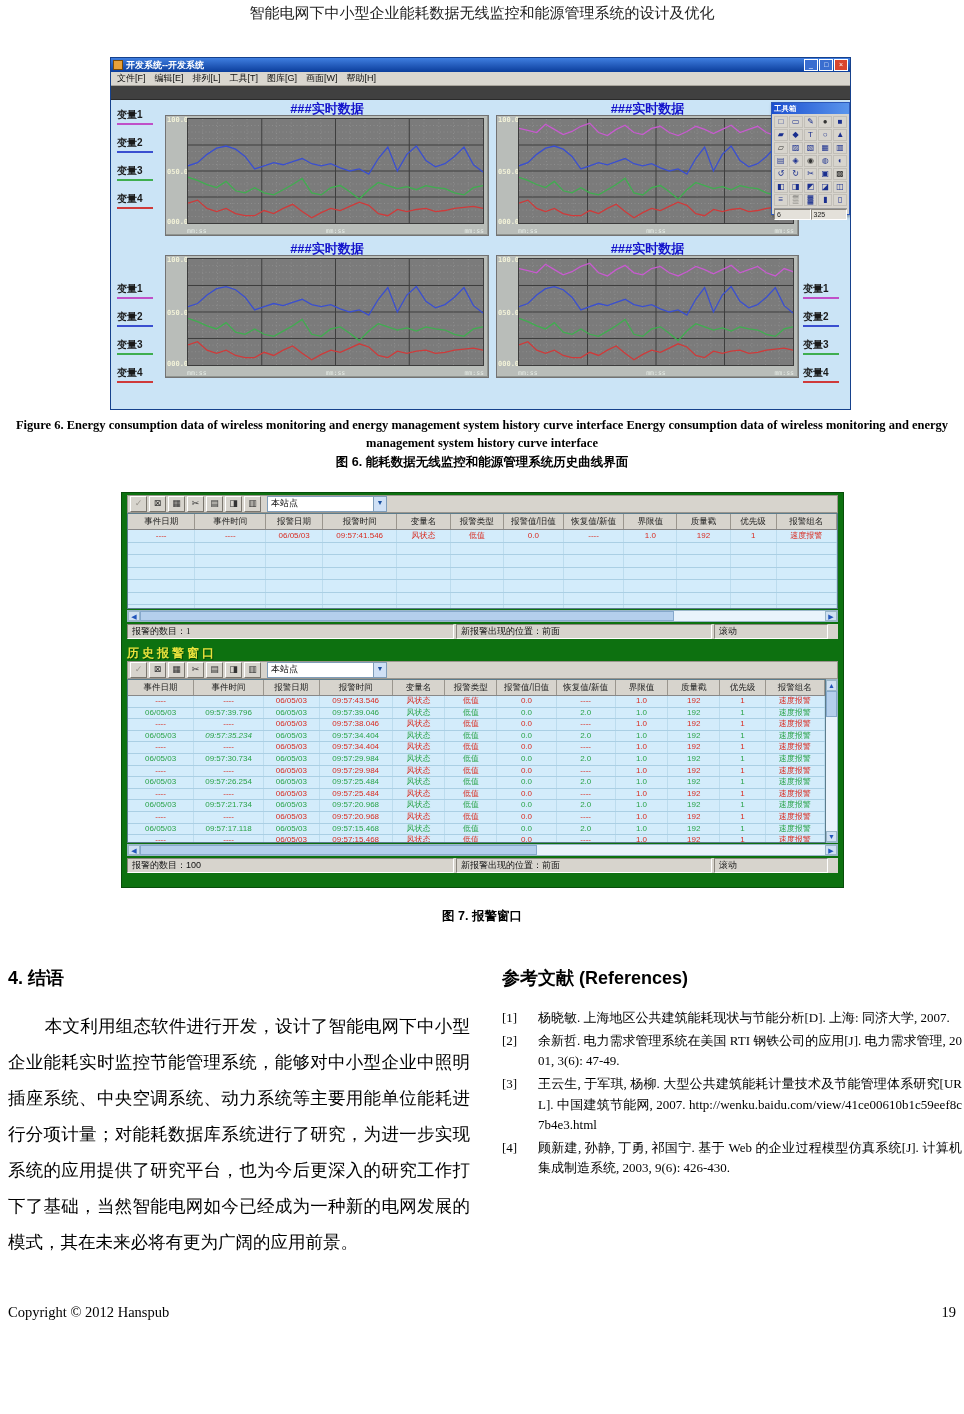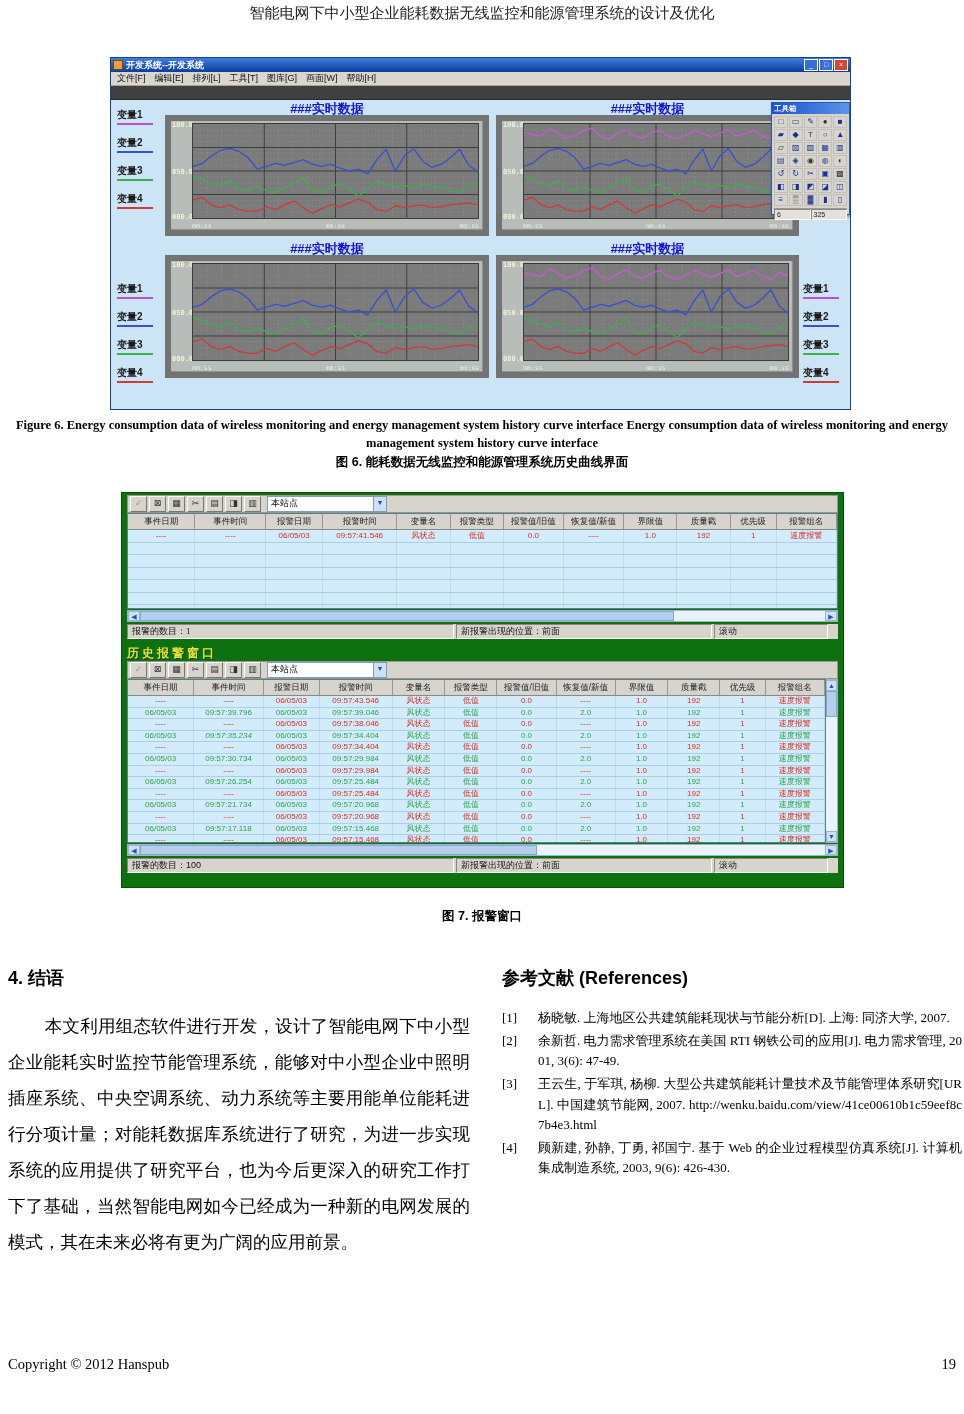--- a/index.html
+++ b/index.html
@@ -11,21 +11,21 @@
   .w6-titlebar{height:14px;background:linear-gradient(180deg,#3f7ee0,#0b3d9b);display:flex;align-items:center;padding:0 2px;}
   .w6-appicon{width:8px;height:8px;background:#e8a13a;border:1px solid #7a4a08;margin-right:3px;}
   .w6-title{flex:1;color:#fff;font-size:9px;font-weight:bold;white-space:nowrap;overflow:hidden;}
   .w6-btn{width:12px;height:10px;margin-left:1px;border:1px solid #fff;font-size:7px;line-height:9px;text-align:center;color:#fff;background:#3a6ed0;}
   .w6-btn.close{background:#d8452f;}
   .w6-menubar{height:13px;background:#d9d6cf;border-bottom:1px solid #a8a49c;display:flex;align-items:center;gap:9px;padding:0 6px;font-size:9px;color:#111;}
   .w6-darkstrip{height:13px;background:#404040;border-bottom:1px solid #2a2a2a;}
   .w6-content{position:relative;height:309px;overflow:hidden;}
   .chartblock{position:absolute;}
   .charttitle{height:14px;color:#1414cc;font-weight:bold;font-size:13px;text-align:center;white-space:nowrap;}
-  .panel{position:absolute;left:0;right:0;top:15px;bottom:0;background:#b9bdb9;border:6px solid #737373;box-shadow:inset -1px -1px 0 #90948f;}
+  .panel{position:absolute;left:0;right:0;top:15px;bottom:0;background:#b9bdb9;border:1px solid #737373;box-shadow:inset -1px -1px 0 #90948f;}
   .plot{position:absolute;left:21px;top:2px;right:4px;bottom:11px;background:#7b7b7b;border:1px solid #3c3c3c;}
   .ytick{position:absolute;left:1px;color:#f2f2d8;font-size:7px;font-weight:bold;font-family:"DejaVu Sans Mono",monospace;}
   .xticks{position:absolute;left:21px;right:4px;bottom:0;display:flex;justify-content:space-between;color:#e6ece6;font-size:6.5px;font-family:"DejaVu Sans Mono",monospace;}
   .legcol{position:absolute;width:44px;}
   .legitem{height:28px;}
   .leglabel{font-size:10px;font-weight:bold;color:#1a1a1a;display:block;}
   .legbar{height:2px;width:36px;margin-top:1px;}
   .toolbox{position:absolute;left:660px;top:2px;width:79px;height:113px;background:#d7d4cd;border:1px solid #2c58b8;z-index:20;box-shadow:1px 2px 3px rgba(0,0,0,.35);box-sizing:border-box;}
   .tbx-title{height:11px;background:linear-gradient(90deg,#1b4fd0,#5a95ec);color:#fff;font-size:7.5px;font-weight:bold;display:flex;align-items:center;padding:0 2px;}
   .tbx-grid{display:grid;grid-template-columns:repeat(5,1fr);gap:1px;padding:2px 2px 1px 2px;}
@@ -70,21 +70,21 @@
 
   
   .col-left{position:absolute;left:8px;top:966px;width:462px;}
   .col-right{position:absolute;left:502px;top:966px;width:460px;}
   .sec-head{font-family:"Liberation Sans","DejaVu Sans",sans-serif;font-weight:bold;font-size:18px;color:#000;margin:0 0 18px 0;}
   .body-par{font-size:17.5px;line-height:2.06;text-align:justify;text-indent:2.1em;color:#000;margin:0;}
   .ref{display:flex;font-size:13px;line-height:1.55;margin-bottom:3px;}
   .refnum{width:36px;flex:none;}
   .reftext{flex:1;text-align:justify;word-break:break-all;}
 
-  .footer{position:absolute;left:8px;right:8px;top:1356px;display:flex;justify-content:space-between;font-size:14.5px;color:#000;}
+  .footer{position:absolute;left:8px;right:8px;top:1304px;display:flex;justify-content:space-between;font-size:14.5px;color:#000;}
 </style>
 </head>
 <body>
 
 <div class="page">
 
   <div class="pagehead">智能电网下中小型企业能耗数据无线监控和能源管理系统的设计及优化</div>
 
   <div class="win6">
     <div class="w6-titlebar">

